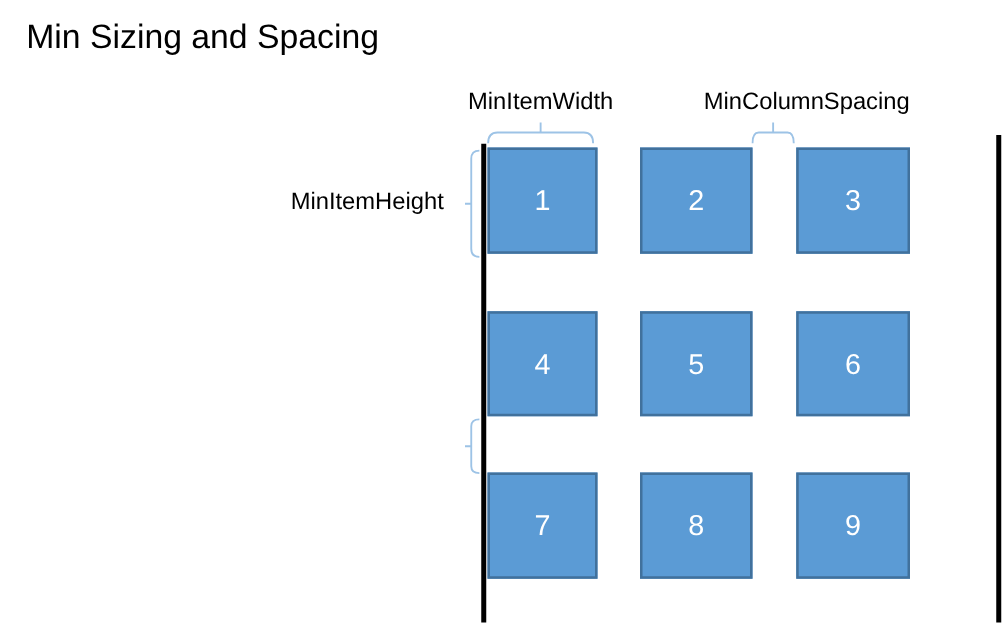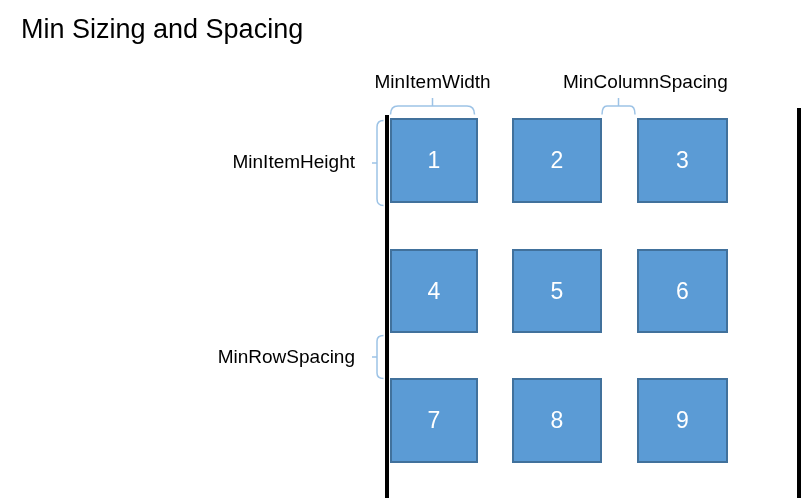--- a/index.html
+++ b/index.html
@@ -74,21 +74,20 @@
 </head>
 <body>
 
 <div class="slide">
 
   <div class="title">Min Sizing and Spacing</div>
 
   <div class="lbl" id="lbl-itemwidth">MinItemWidth</div>
   <div class="lbl" id="lbl-colspacing">MinColumnSpacing</div>
   <div class="lbl" id="lbl-itemheight">MinItemHeight</div>
-  <div class="lbl" id="lbl-rowspacing">MinRowSpacing</div>
 
   <svg class="brace" id="brace-itemwidth" width="87" height="20" viewBox="0 0 87 20">
     <path d="M1.5,18.5 Q1.5,10 9,10 L78,10 Q85.5,10 85.5,18.5 M43.5,10 L43.5,2" fill="none" stroke="currentColor" stroke-width="1.5"></path>
   </svg>
 
   <svg class="brace" id="brace-colspacing" width="35" height="20" viewBox="0 0 35 20">
     <path d="M1,18.5 Q1,10 6,10 L29,10 Q34,10 34,18.5 M17.5,10 L17.5,2" fill="none" stroke="currentColor" stroke-width="1.5"></path>
   </svg>
 
   <svg class="brace" id="brace-itemheight" width="16" height="88" viewBox="0 0 16 88">

